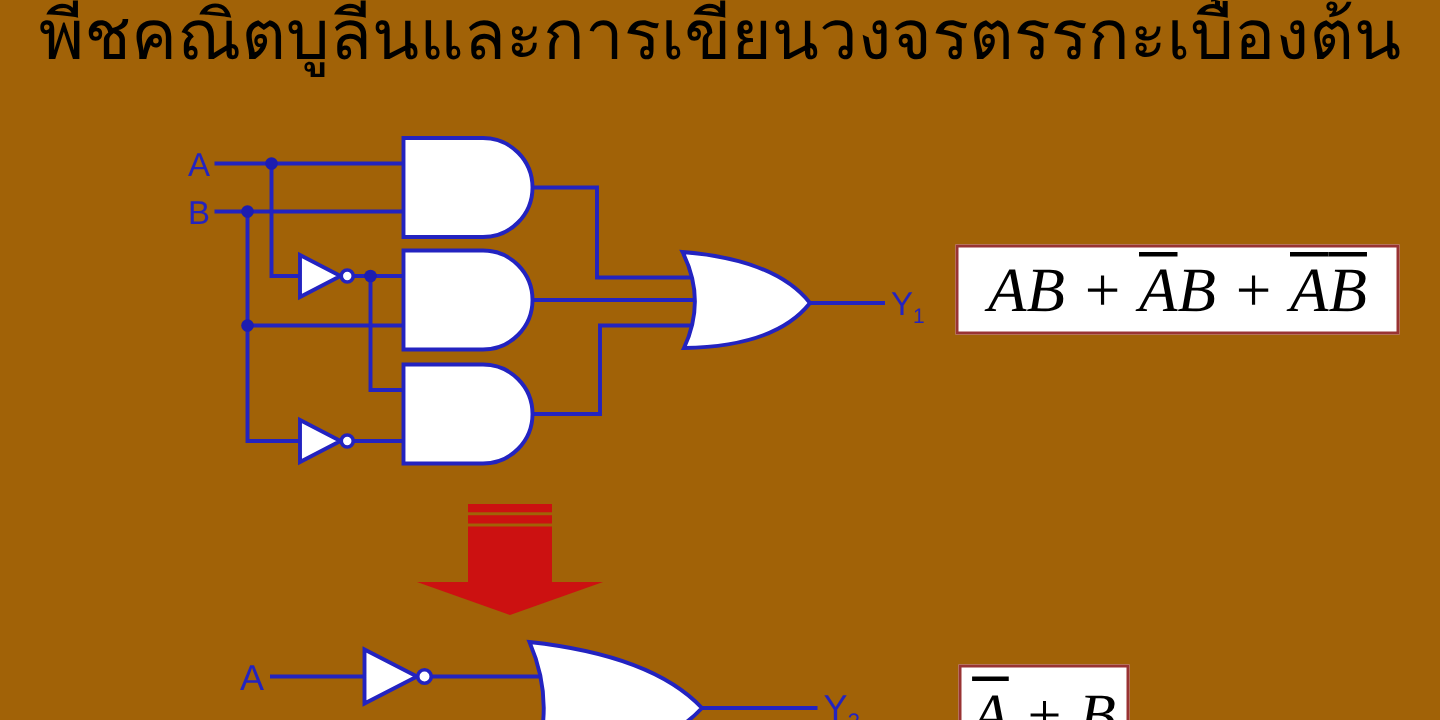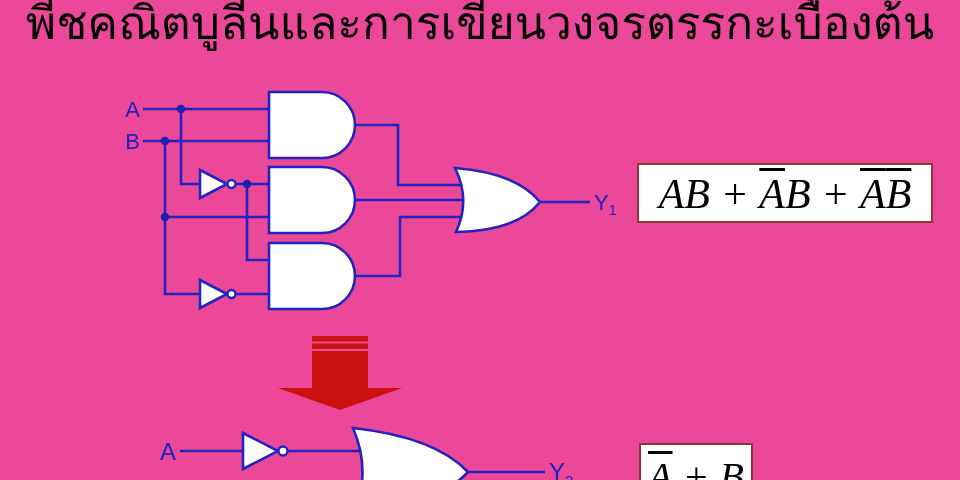--- a/index.html
+++ b/index.html
@@ -1,16 +1,16 @@
 <!DOCTYPE html>
 <html><head>
 <meta charset="utf-8">
 <style>
   html,body{margin:0;padding:0;}
-  #page{position:relative;width:960px;height:480px;background:#ec4899;overflow:hidden;
+  #page{position:relative;width:960px;height:480px;background:#a16207;overflow:hidden;
         font-family:"Liberation Sans",sans-serif;}
   #title{position:absolute;left:0;top:-4px;width:960px;text-align:center;
          font-family:"Liberation Serif","DejaVu Serif",serif;font-size:46px;line-height:56px;
          color:#000;white-space:nowrap;}
   svg{position:absolute;left:0;top:0;}
   svg text{font-family:"Liberation Sans",sans-serif;fill:#2323c0;}
   .wire{stroke:#2323c0;stroke-width:2.6;fill:none;}
   .gate{stroke:#2323c0;stroke-width:2.6;fill:#ffffff;}
   .dot{fill:#1d1db0;stroke:none;}
   .bubble{stroke:#2323c0;stroke-width:2.4;fill:#ffffff;}

